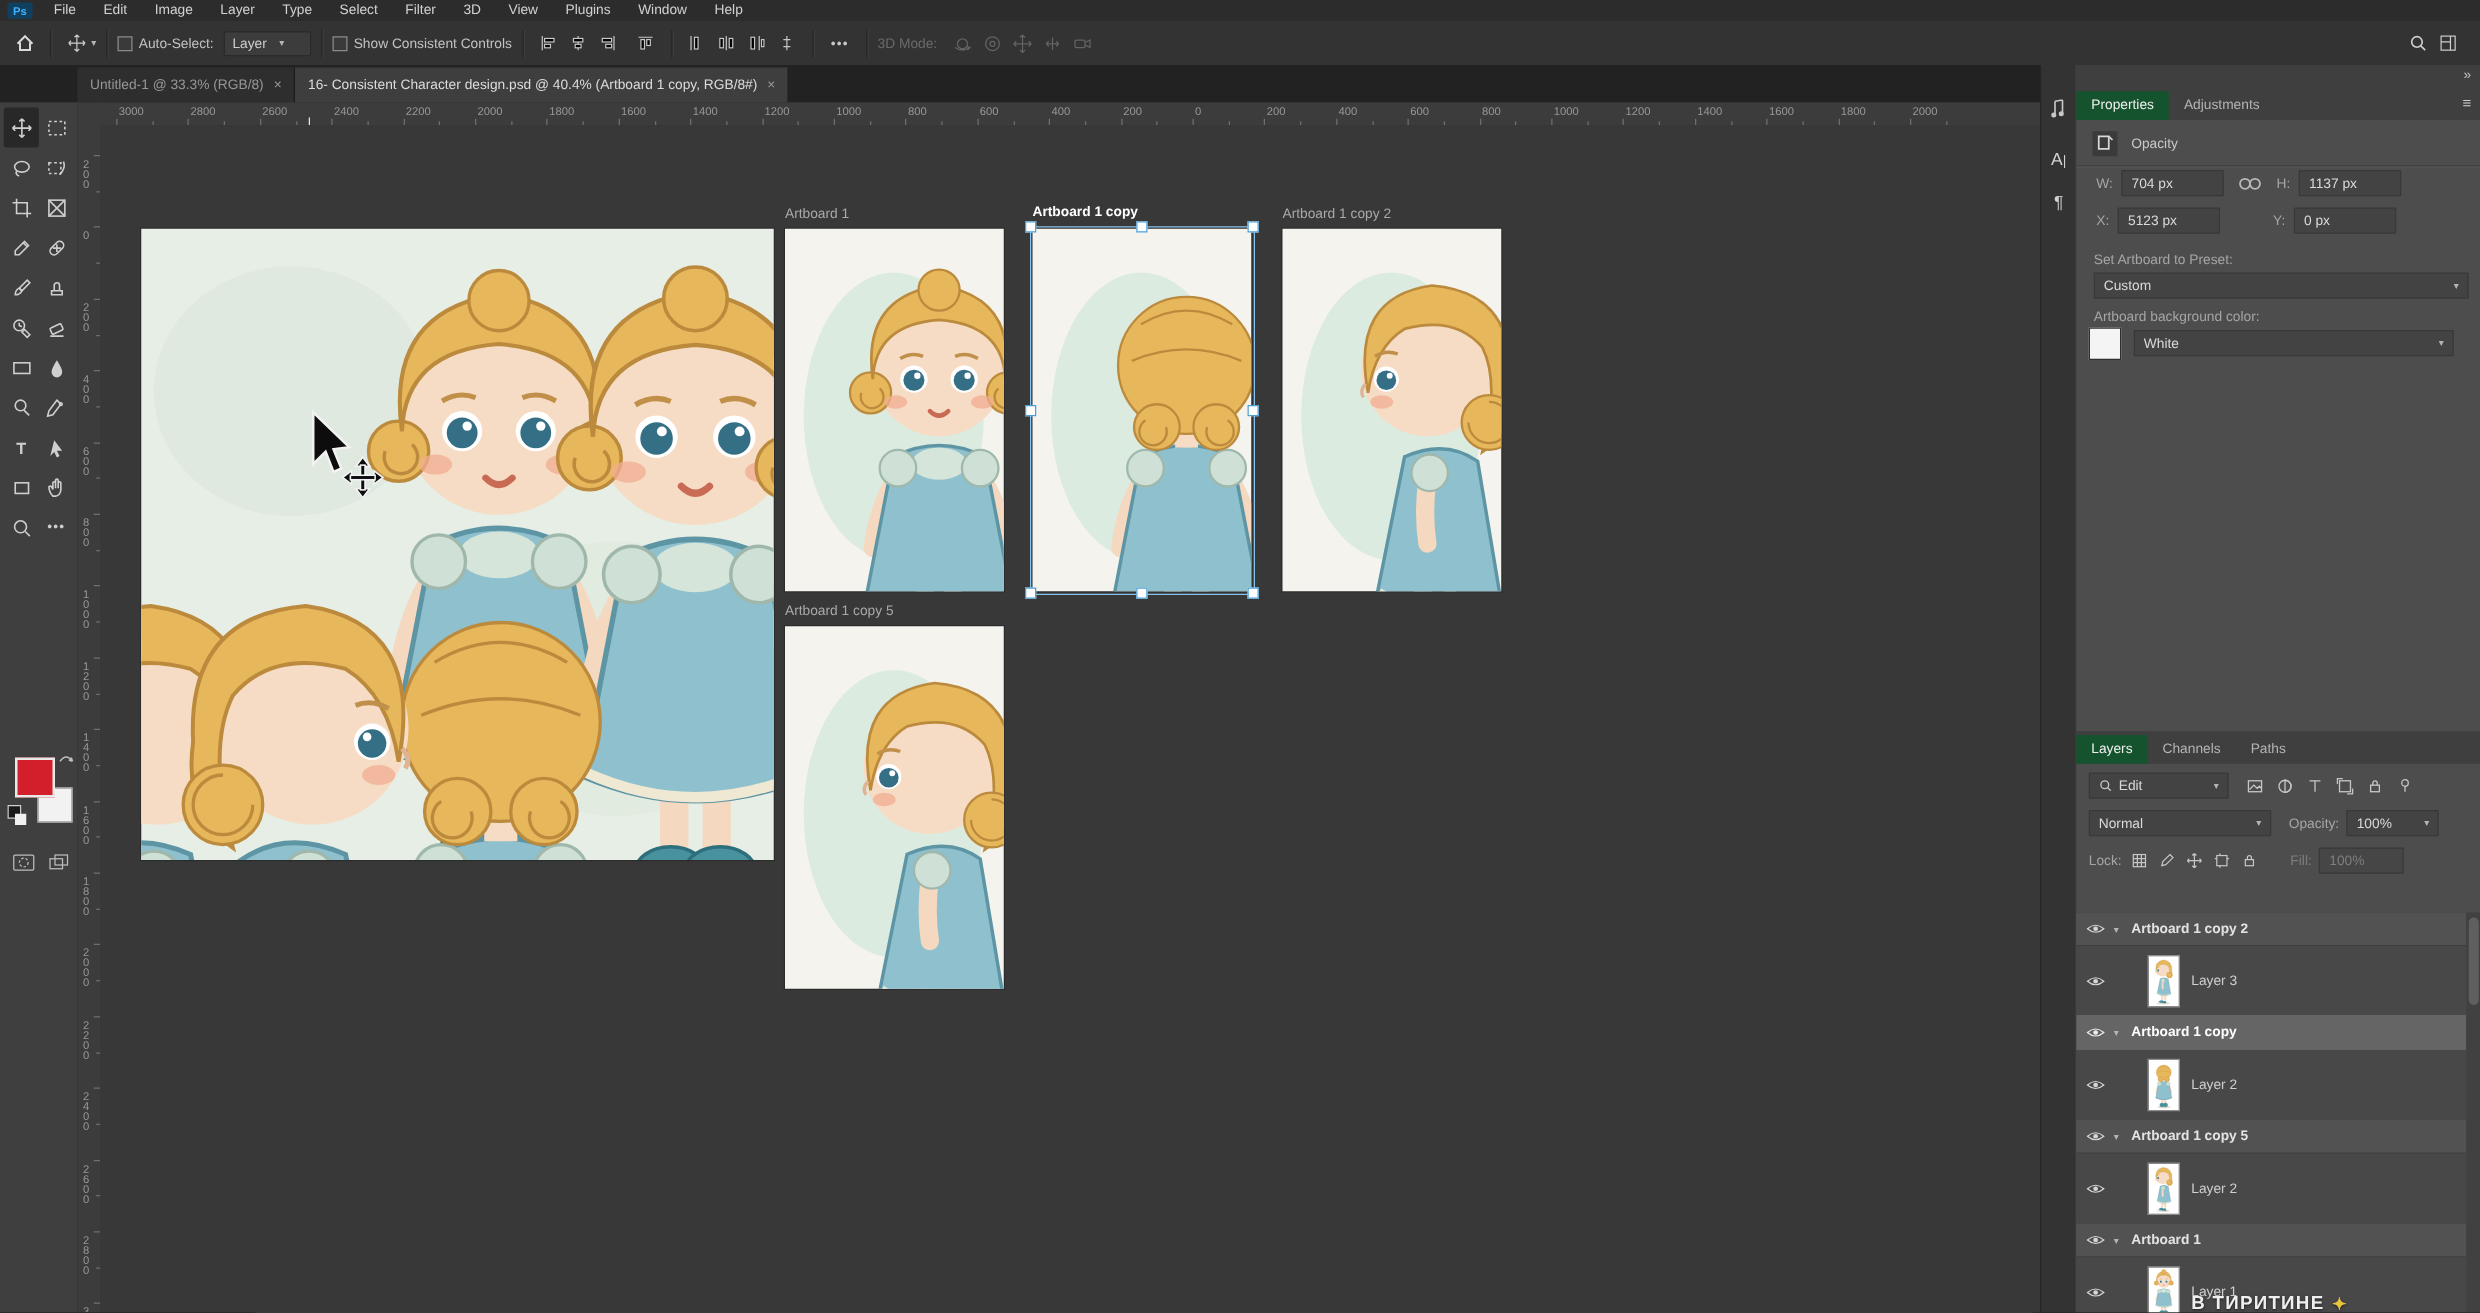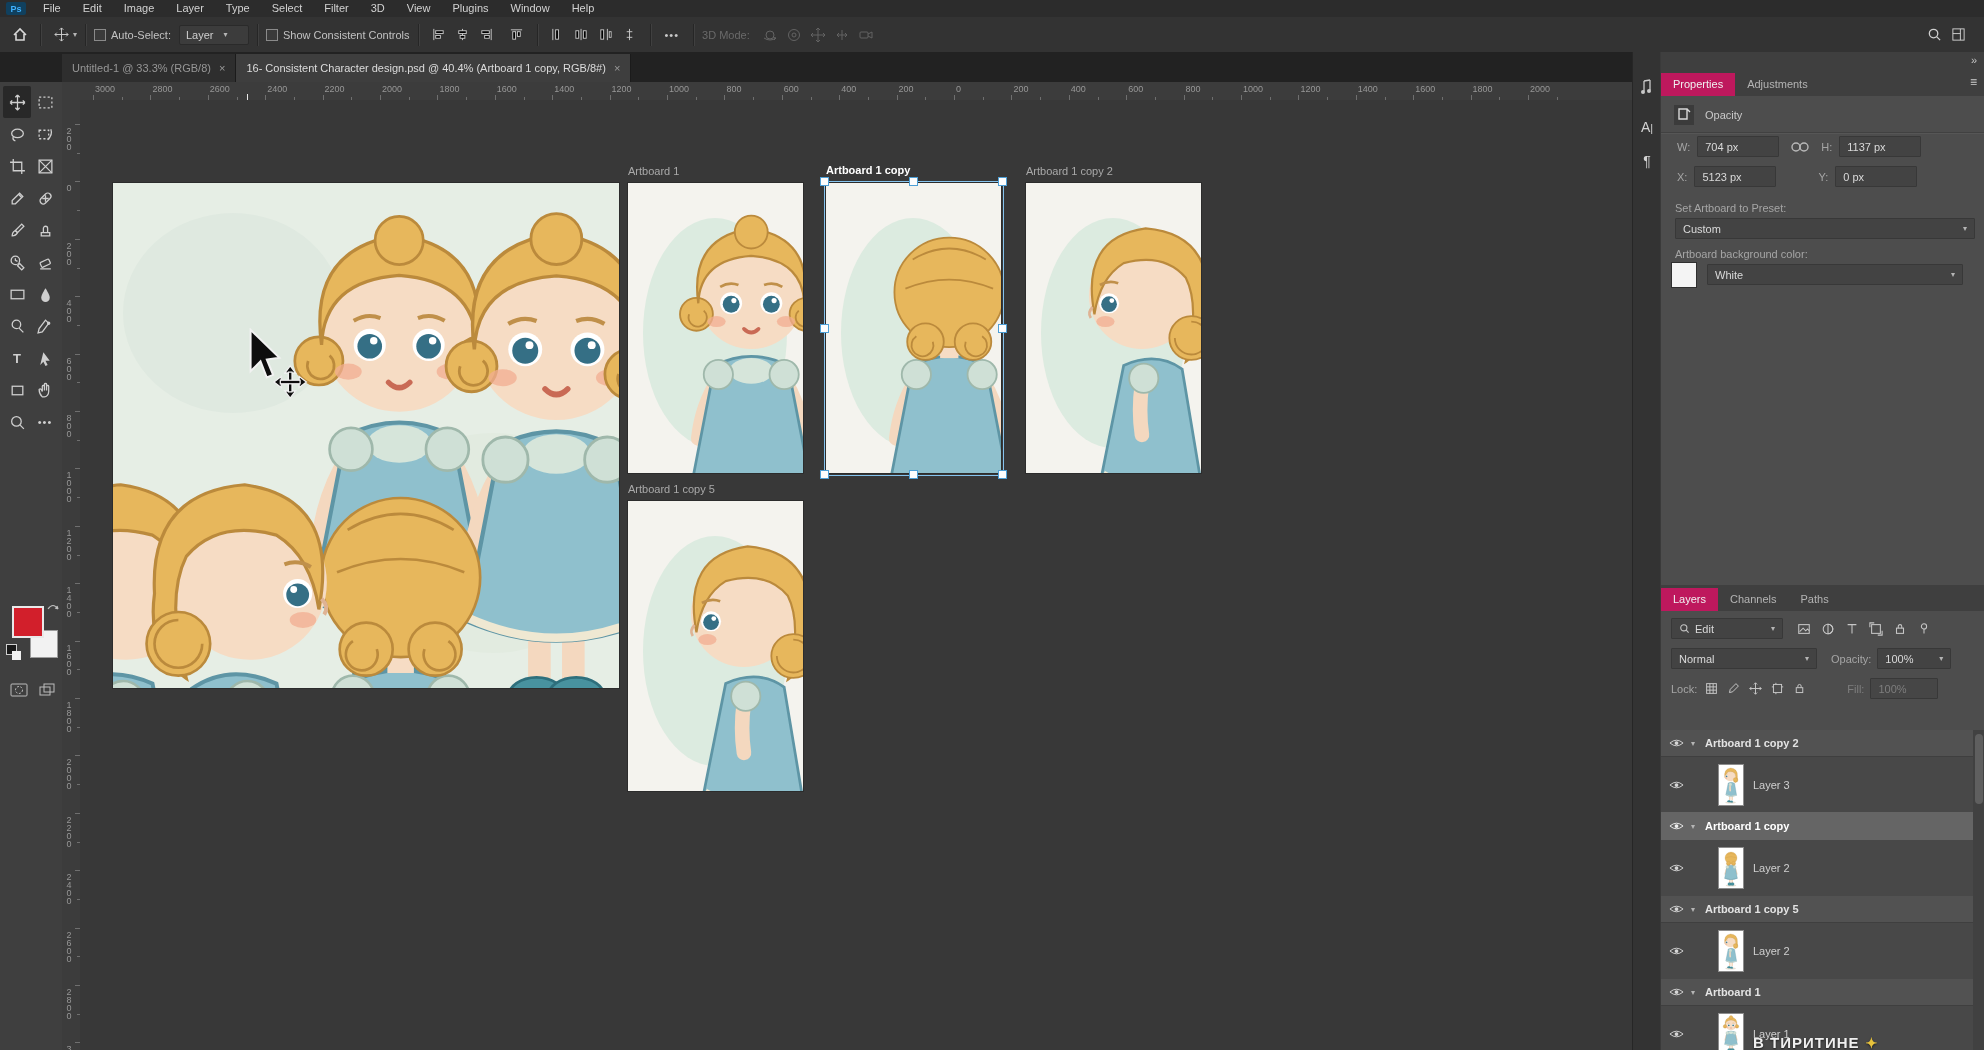--- a/index.html
+++ b/index.html
@@ -55,21 +55,21 @@
   .sel-outline{position:absolute;border:1px solid #85c3ee;pointer-events:none;}
   .handle{position:absolute;width:7px;height:7px;background:#fdfdfd;border:1px solid #4d9fd6;}
   
   #panel-strip{left:1632px;top:52px;width:28px;height:998px;background:#333333;border-left:1px solid #262626;}
   .strip-icon{width:28px;height:26px;display:flex;align-items:center;justify-content:center;color:#c9c9c9;font-size:13px;}
   
   #right-panel{left:1660px;top:52px;width:324px;height:998px;background:#4d4d4d;border-left:1px solid #3a3a3a;}
   .panel-band{position:absolute;left:0;width:324px;background:#3f3f3f;}
   .ptab-strip{display:flex;align-items:flex-end;height:26px;}
   .ptab{padding:5px 12px 6px 12px;font-size:11px;color:#b4b4b4;}
-  .ptab.active{background:#be185d;color:#f0f0f0;}
+  .ptab.active{background:#14532d;color:#f0f0f0;}
   .panel-menu{position:absolute;right:8px;top:7px;color:#cfcfcf;font-size:12px;letter-spacing:0;line-height:10px;}
   .plabel{font-size:11px;color:#a5a5a5;}
   .pfield{background:#434343;border:1px solid #383838;border-radius:1px;color:#dadada;font-size:11px;
     display:flex;align-items:center;padding:0 7px;height:19px;}
   .pdrop{justify-content:space-between;}
   .flex{display:flex;align-items:center;}
   .divline{position:absolute;left:0;width:324px;height:1px;background:#414141;box-shadow:0 1px 0 #565656;}
   
   .lrow-header{position:absolute;left:0;width:312px;display:flex;align-items:center;font-size:11px;color:#e3e3e3;}
   .lrow-layer{position:absolute;left:0;width:312px;display:flex;align-items:center;font-size:11px;color:#cycyc;}
@@ -830,21 +830,21 @@
           </svg>
         <svg viewBox="0 0 16 16">
             <rect x="3" y="3" width="10" height="10"></rect>
             <path d="M1 6h2M13 6h2M6 1v2M6 13v2"></path>
           </svg>
         <svg viewBox="0 0 16 16">
             <rect x="4" y="7" width="8" height="6" fill="#c6c6c6"></rect>
             <path d="M6 7V5a2 2 0 114 0v2"></path>
           </svg>
       </div>
-      <span class="plabel" style="margin-left:41px;color:#7e7e7e">Fill:</span>
+      <span class="plabel" style="margin-left:26px;color:#7e7e7e">Fill:</span>
       <div class="pfield" style="width:52px;margin-left:6px;color:#7e7e7e;background:#464646">
         <span>100%</span>
       </div>
     </div>
 
     <div class="abs" style="left:0;top:678px;width:312px;height:320px;background:#484848;overflow:hidden">
 
       <div class="lrow-header" style="top:0;height:26px;background:#525252;border-bottom:1px solid #3f3f3f">
         <span class="eye-box">
           <svg width="15" height="10" viewBox="0 0 16 10">

